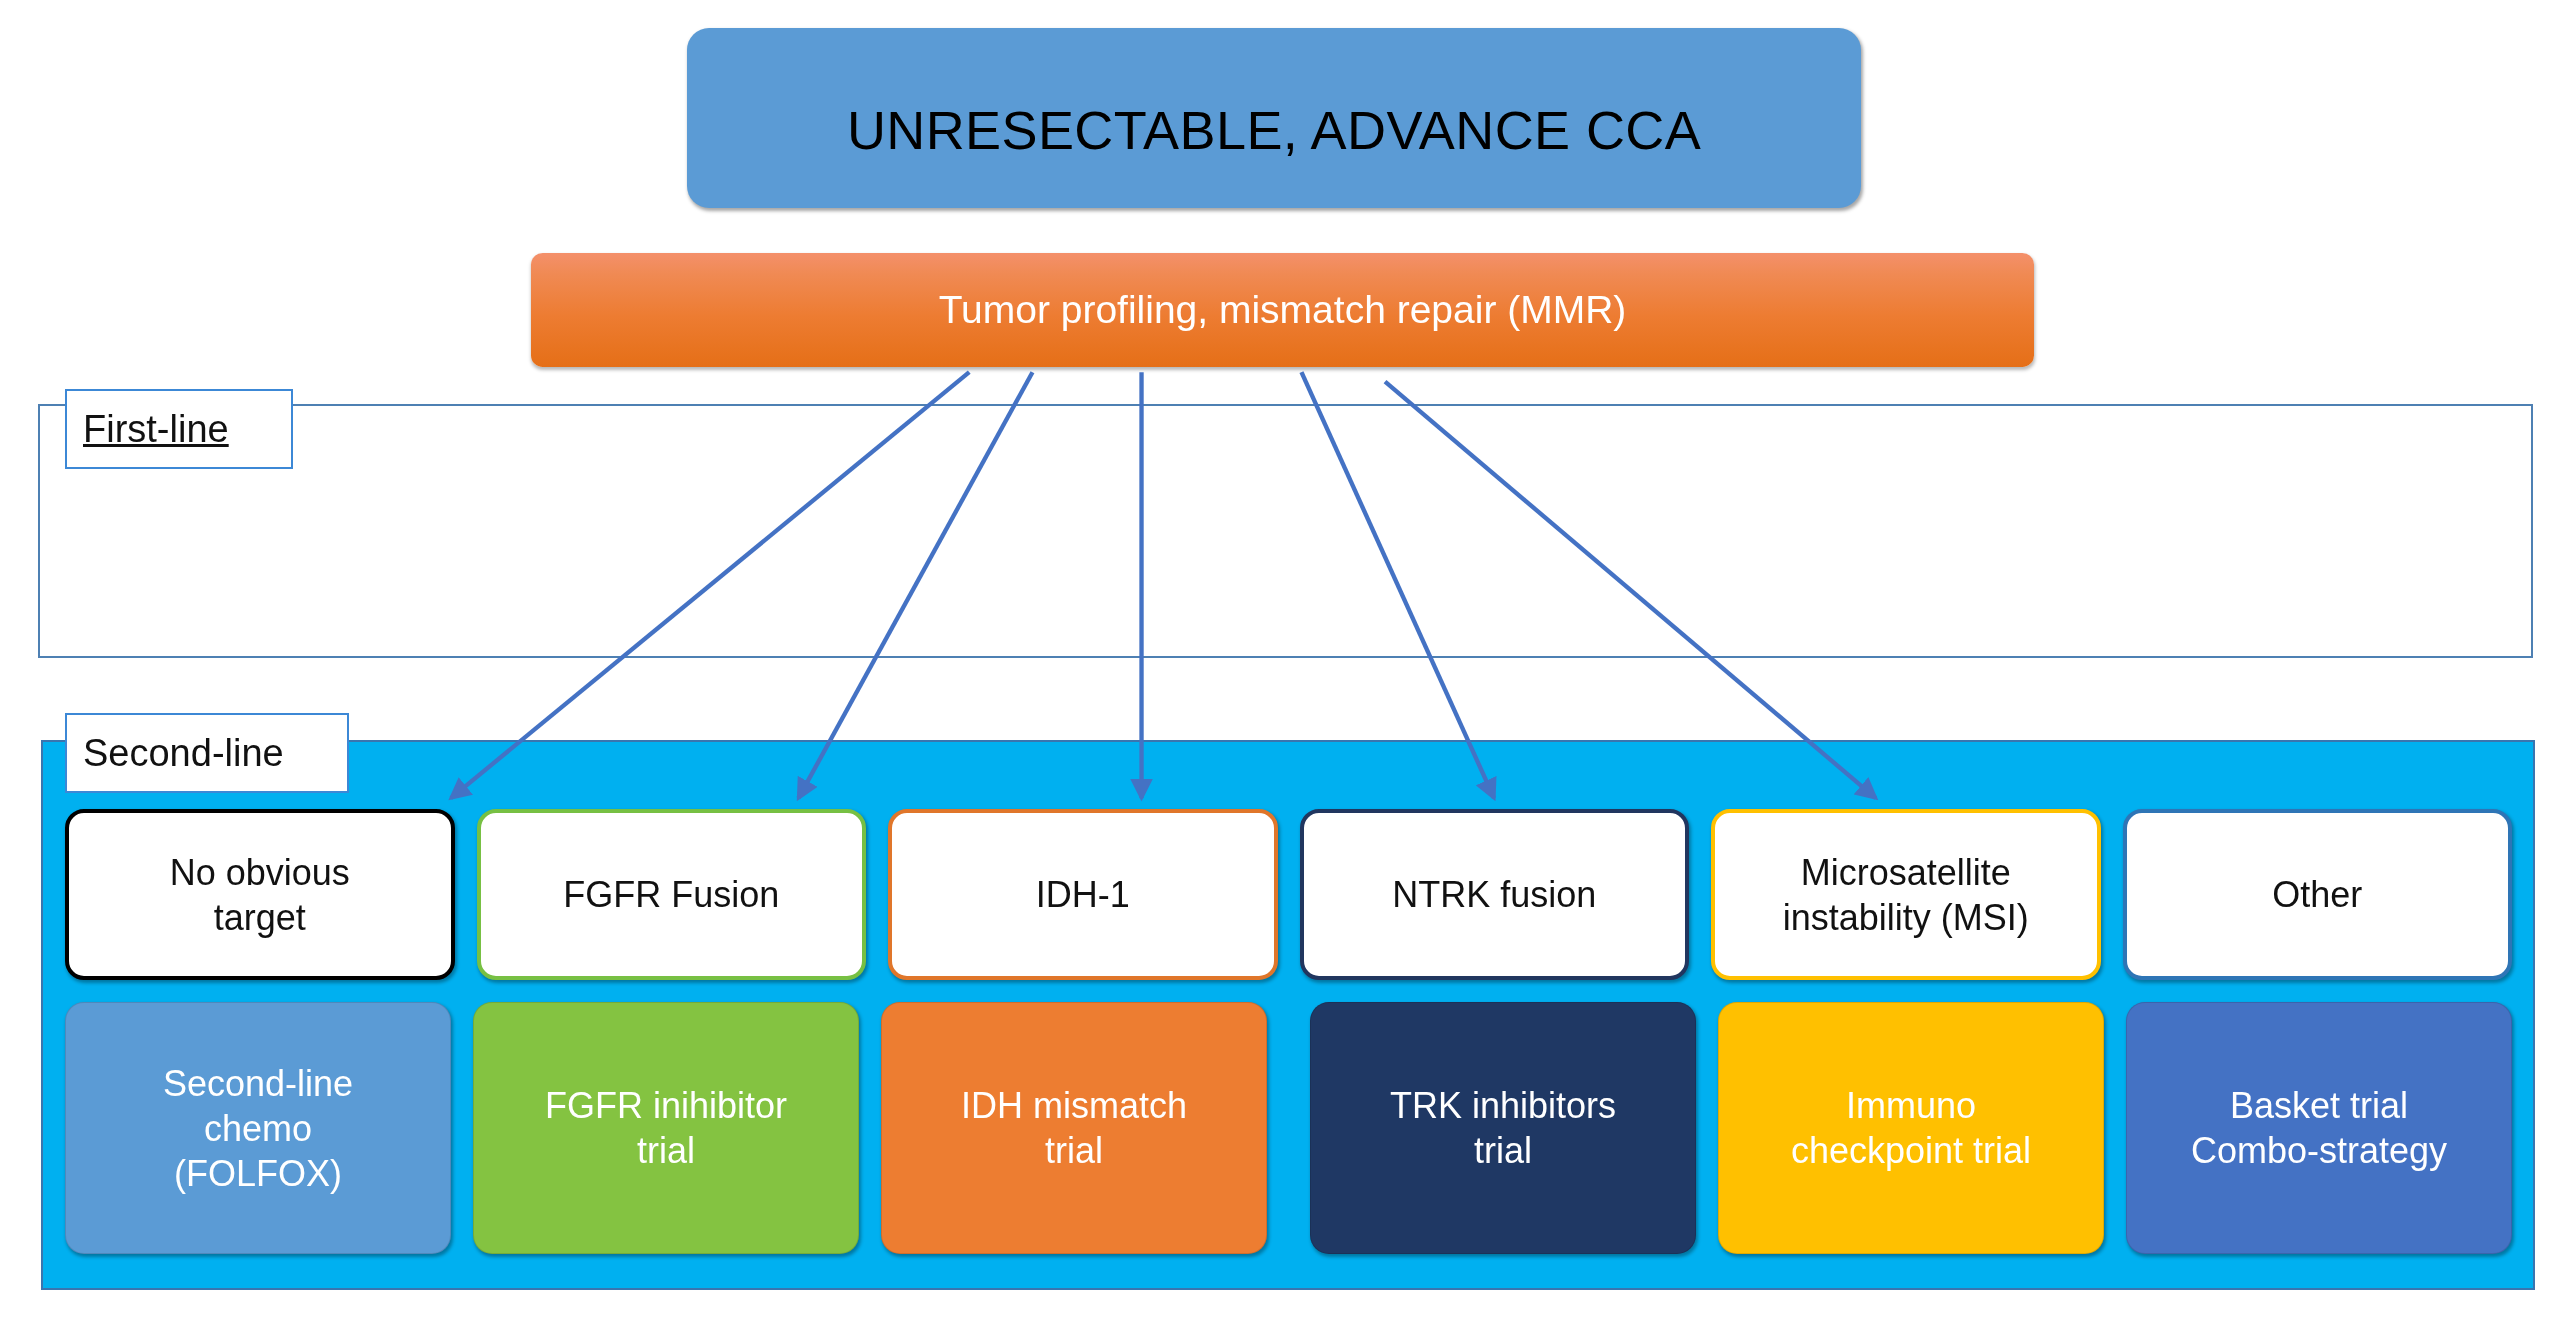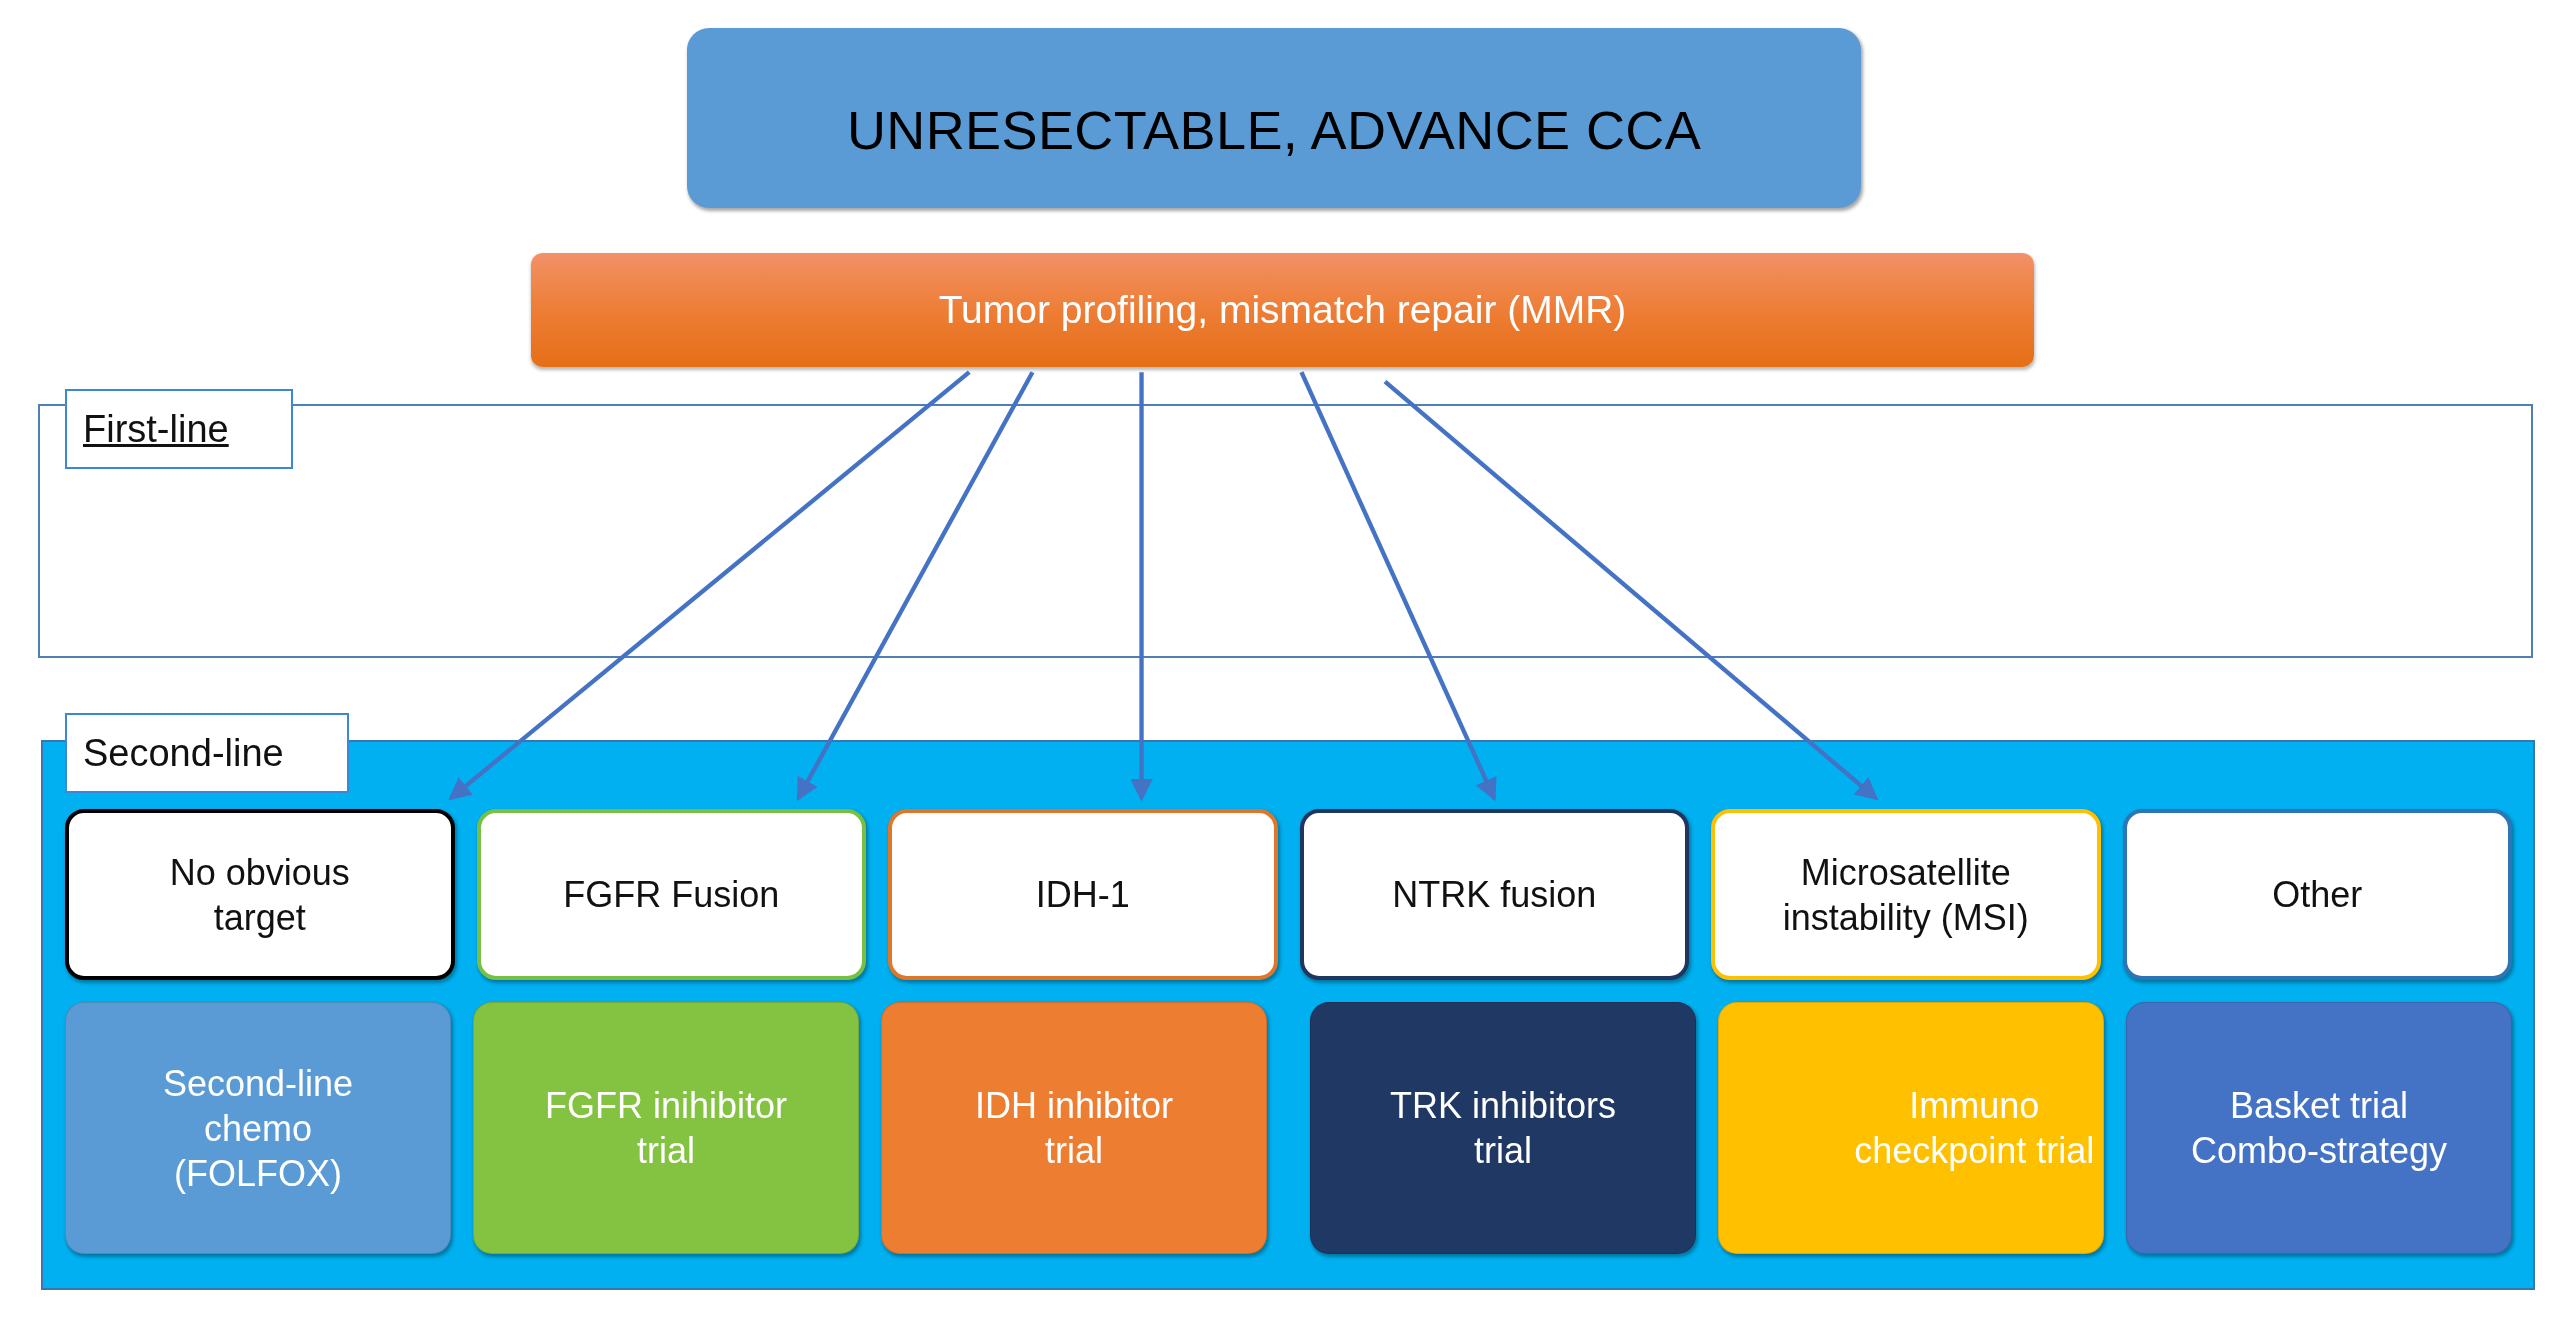--- a/index.html
+++ b/index.html
@@ -233,28 +233,28 @@
     <div class="card trial" style="background: rgb(91, 155, 213);">
       <span class="card-label">Second-line
 chemo
 (FOLFOX)</span>
     </div>
     <div class="card trial" style="background: rgb(132, 195, 65);">
       <span class="card-label">FGFR inihibitor
 trial</span>
     </div>
     <div class="card trial" style="background: rgb(237, 125, 49);">
-      <span class="card-label">IDH inhibitor
+      <span class="card-label">IDH mismatch
 trial</span>
     </div>
     <div class="card trial" style="background: rgb(31, 56, 100); margin-left: 21px;">
       <span class="card-label">TRK inhibitors
 trial</span>
     </div>
-    <div class="card trial" style="background: rgb(255, 192, 0); justify-content: flex-end;">
+    <div class="card trial" style="background: rgb(255, 192, 0);">
       <span class="card-label">Immuno
 checkpoint trial</span>
     </div>
     <div class="card trial" style="background: rgb(68, 114, 196);">
       <span class="card-label">Basket trial
 Combo-strategy</span>
     </div>
   </div>
 
 </div>

